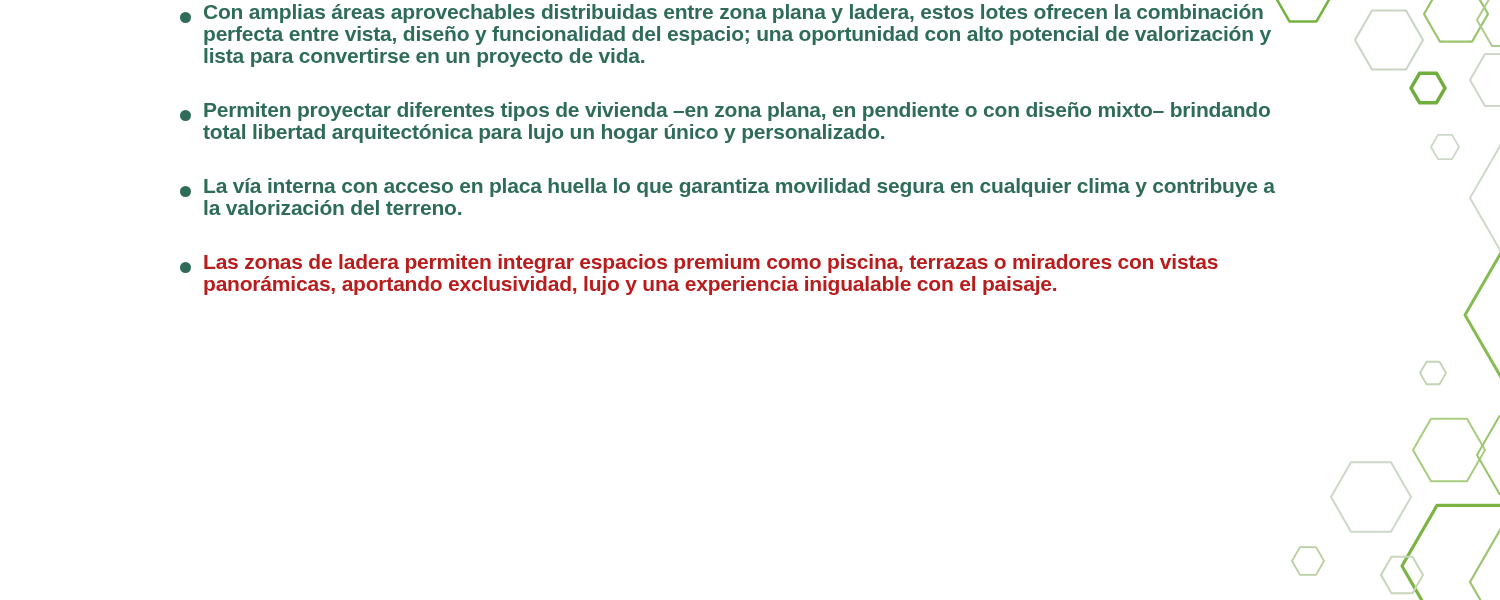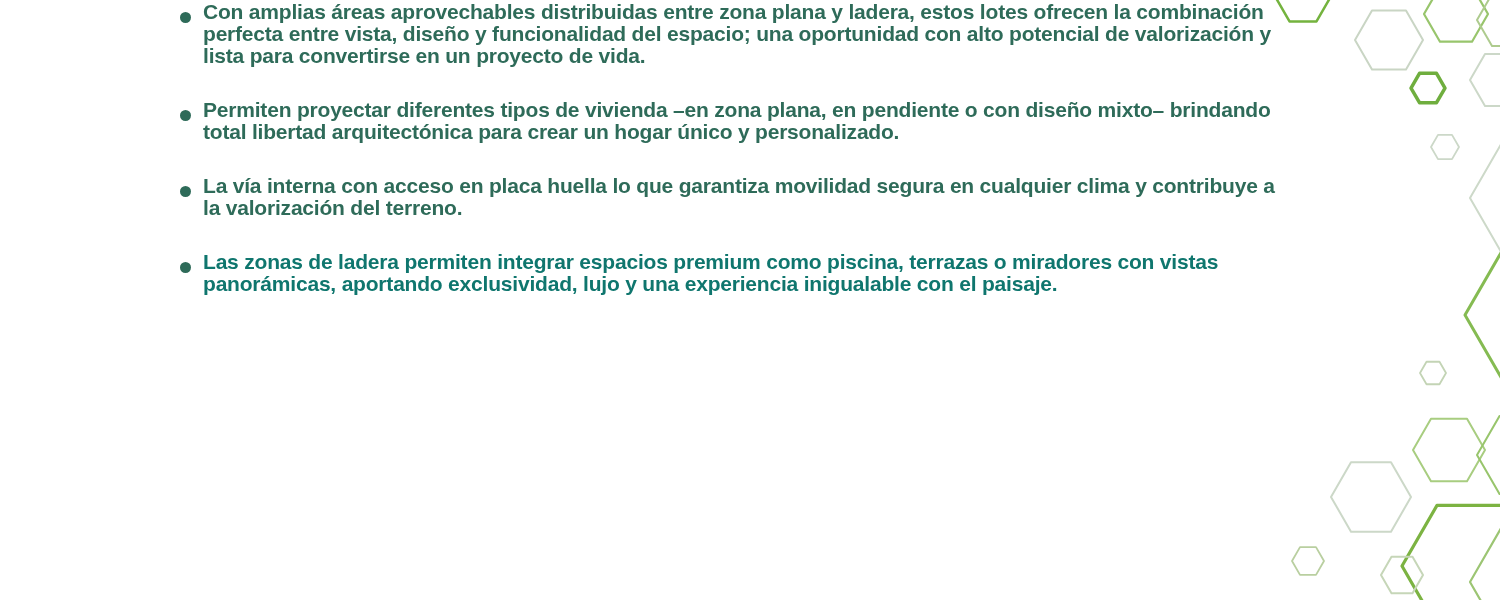--- a/index.html
+++ b/index.html
@@ -80,25 +80,25 @@
       <polygon points="1292,561 1300,547.143593539449 1316,547.143593539449 1324,561 1316,574.856406460551 1300,574.856406460551" fill="none" stroke="#b9cfa0" stroke-width="1.8" stroke-linejoin="round"></polygon>
     </svg>
 
   <ul class="bullet-list">
     <li class="bullet-item">
       <span class="bullet-dot" style="background: rgb(46, 107, 89);"></span>
       <span style="color: rgb(46, 107, 89);">Con amplias áreas aprovechables distribuidas entre zona plana y ladera, estos lotes ofrecen la combinación perfecta entre vista, diseño y funcionalidad del espacio; una oportunidad con alto potencial de valorización y lista para convertirse en un proyecto de vida.</span>
     </li>
     <li class="bullet-item">
       <span class="bullet-dot" style="background: rgb(46, 107, 89);"></span>
-      <span style="color: rgb(46, 107, 89);">Permiten proyectar diferentes tipos de vivienda –en zona plana, en pendiente o con diseño mixto– brindando total libertad arquitectónica para crear un hogar único y personalizado.</span>
+      <span style="color: rgb(46, 107, 89);">Permiten proyectar diferentes tipos de vivienda –en zona plana, en pendiente o con diseño mixto– brindando total libertad arquitectónica para lujo un hogar único y personalizado.</span>
     </li>
     <li class="bullet-item">
       <span class="bullet-dot" style="background: rgb(46, 107, 89);"></span>
       <span style="color: rgb(46, 107, 89); margin-top: 48px;">La vía interna con acceso en placa huella lo que garantiza movilidad segura en cualquier clima y contribuye a la valorización del terreno.</span>
     </li>
     <li class="bullet-item">
       <span class="bullet-dot" style="background: rgb(46, 107, 89);"></span>
-      <span style="color: #0f766e;">Las zonas de ladera permiten integrar espacios premium como piscina, terrazas o miradores con vistas panorámicas, aportando exclusividad, lujo y una experiencia inigualable con el paisaje.</span>
+      <span style="color: #b91c1c;">Las zonas de ladera permiten integrar espacios premium como piscina, terrazas o miradores con vistas panorámicas, aportando exclusividad, lujo y una experiencia inigualable con el paisaje.</span>
     </li>
   </ul>
 
 </div>
 
 </body></html>

